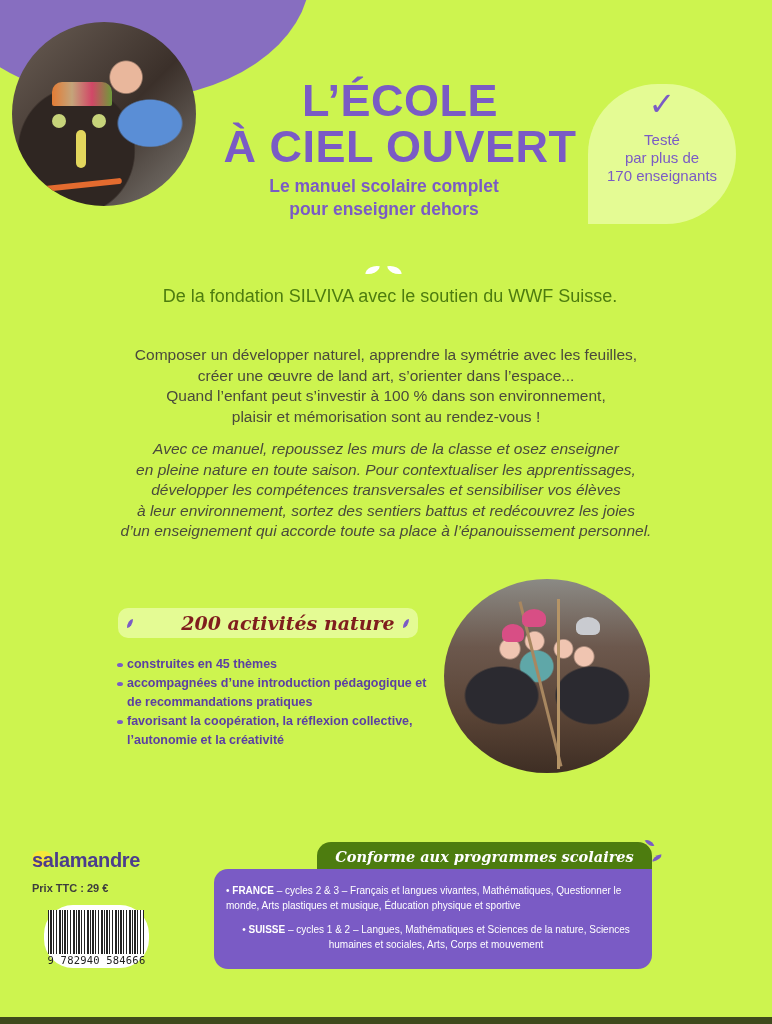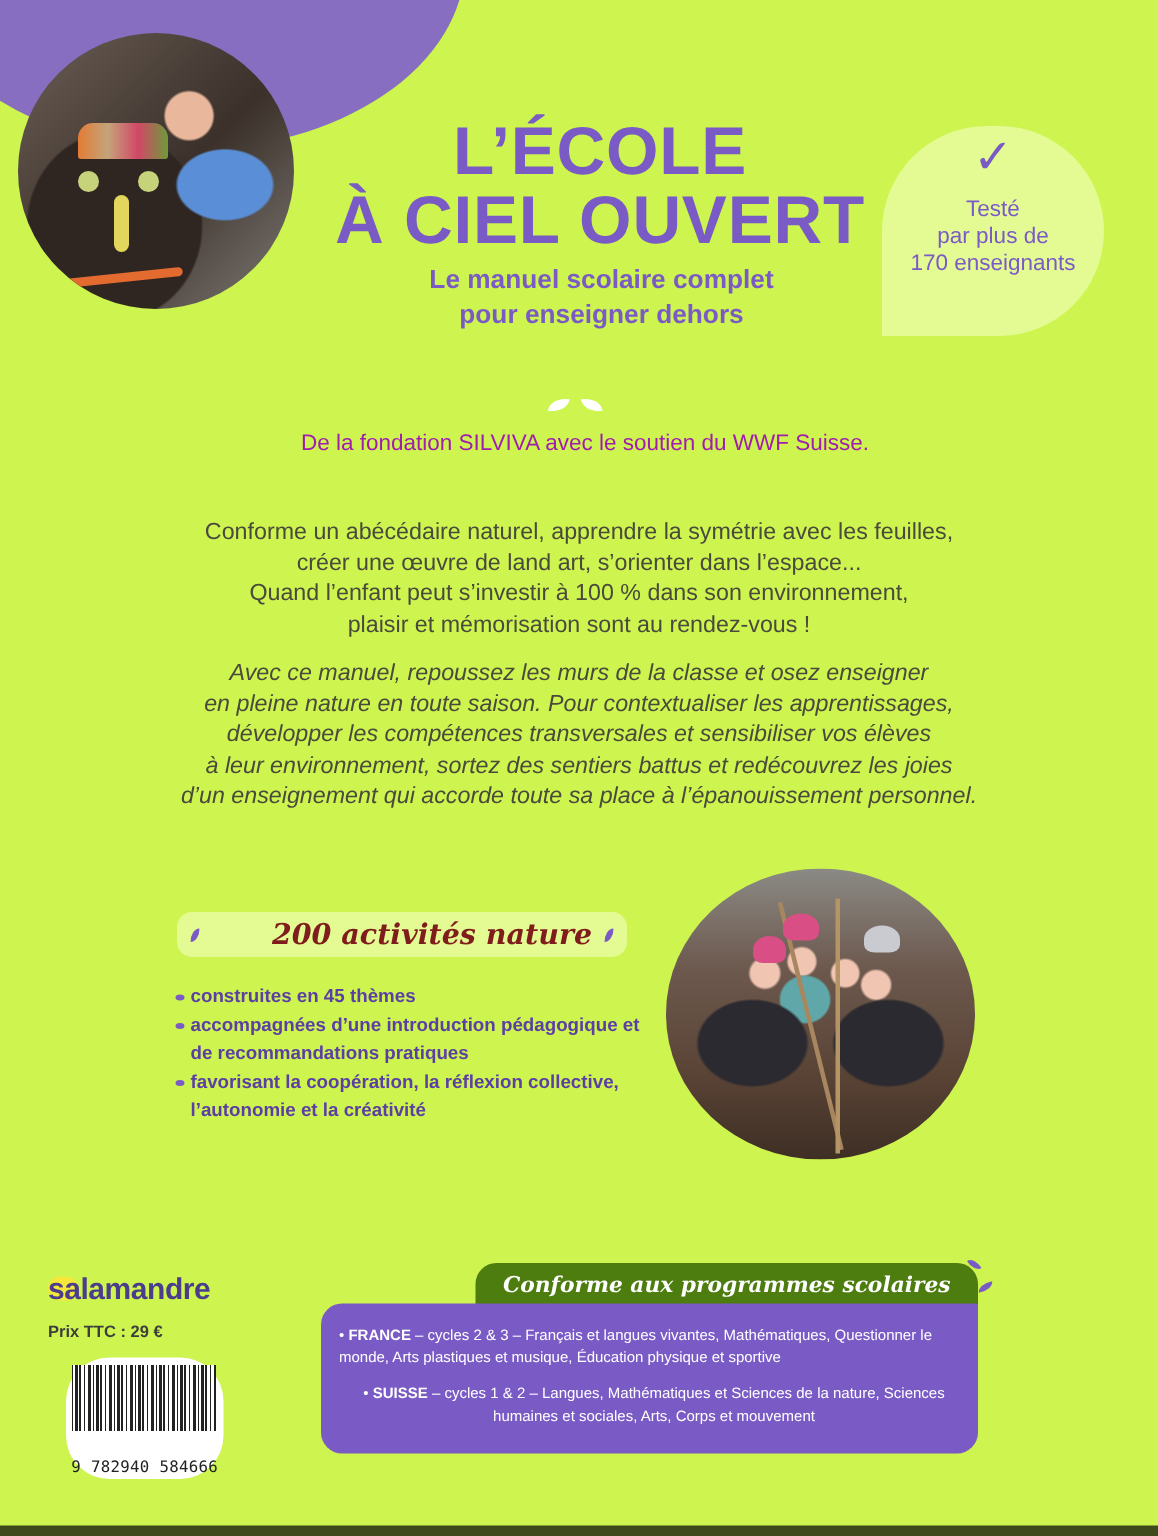--- a/index.html
+++ b/index.html
@@ -27,21 +27,21 @@
   .photo-top .veg3 { left: 64px; top: 108px; width: 10px; height: 38px; border-radius: 5px; background: #e2d65d; }
   .photo-top .veg4 { left: 30px; top: 160px; width: 80px; height: 6px; border-radius: 3px; background: #e36b2f; transform: rotate(-6deg); }
   .photo-top .veg5 { left: 40px; top: 60px; width: 60px; height: 24px; border-radius: 10px 10px 2px 2px; background: linear-gradient(90deg,#e37c35,#c4a47a,#d14767,#6f9a3a); }
 
   .title {
     left: 180px; top: 78px; width: 440px; text-align: center;
     color: #7a5bc5; font-weight: bold; font-size: 45px; line-height: 46px;
     letter-spacing: 0.5px;
   }
   .subtitle {
-    left: 201px; top: 175px; width: 400px; text-align: center;
+    left: 184px; top: 175px; width: 400px; text-align: center;
     color: #7a5bc5; font-weight: bold; font-size: 17.5px; line-height: 23px;
   }
   .badge {
     left: 588px; top: 84px; width: 148px; height: 140px;
     background: #e4fb94; border-radius: 74px 74px 74px 0;
   }
   .badge .check {
     position: absolute; left: 0; width: 100%; top: 4px; text-align: center;
     color: #7a5bc5; font-size: 32px; line-height: 32px;
   }
@@ -51,21 +51,21 @@
   }
   .leaves { left: 366px; top: 264px; width: 40px; height: 14px; }
   .leaf {
     position: absolute; width: 13px; height: 10px; background: #ffffff;
     border-radius: 0 100% 0 100%;
   }
   .leaf.l { left: 0; top: 1px; transform: rotate(10deg); border-radius: 100% 0 100% 0; }
   .leaf.r { left: 22px; top: 1px; transform: rotate(-10deg); }
   .foundation {
     left: 140px; top: 286px; width: 500px; text-align: center;
-    color: #a21caf; font-size: 15px; line-height: 20px;
+    color: #4d7c0f; font-size: 18px; line-height: 20px;
   }
   .para {
     left: 80px; width: 612px; text-align: center;
     color: #4a4a3c; font-size: 15.5px; line-height: 20.5px;
   }
   .para1 { top: 345px; }
   .para2 { top: 439px; font-style: italic; }
 
   .act-pill {
     left: 118px; top: 608px; width: 300px; height: 30px;
@@ -105,21 +105,21 @@
   .photo-kids .stick2 { left: 113px; top: 20px; width: 3px; height: 170px; background: #b59466; }
 
   .publisher {
     left: 32px; top: 849px; color: #4b3d8c; font-size: 20px; font-weight: bold; letter-spacing: -0.3px;
   }
   .publisher .hl {
     position: absolute; left: 0; top: 2px; width: 20px; height: 16px; background: #f5e83a; border-radius: 8px; z-index: -1;
   }
   .price { left: 32px; top: 882px; color: #3d3d3d; font-size: 11px; font-weight: bold; }
   .barcode-box {
-    left: 44px; top: 905px; width: 105px; height: 81px; background: #fff; border-radius: 29px;
+    left: 44px; top: 905px; width: 105px; height: 63px; background: #fff; border-radius: 29px;
   }
   .barcode-bars {
     position: absolute; left: 4px; top: 5px; width: 96px; height: 44px;
     background: repeating-linear-gradient(90deg,
       #222 0 1px, #fff 1px 2px, #222 2px 4px, #fff 4px 5px, #222 5px 6px, #fff 6px 8px,
       #222 8px 9px, #fff 9px 11px, #222 11px 13px, #fff 13px 14px);
   }
   .barcode-num {
     position: absolute; left: 0; width: 100%; bottom: 2px; text-align: center;
     font-family: "DejaVu Sans Mono", monospace; font-size: 10.5px; color: #222; letter-spacing: 0.2px;
@@ -182,21 +182,21 @@
 </div>
 
 <div class="abs leaves">
   <span class="leaf l"></span>
   <span class="leaf r"></span>
 </div>
 
 <div class="abs foundation">De la fondation SILVIVA avec le soutien du WWF Suisse.</div>
 
 <div class="abs para para1">
-  <div>Conforme un abécédaire naturel, apprendre la symétrie avec les feuilles,</div>
+  <div>Composer un développer naturel, apprendre la symétrie avec les feuilles,</div>
   <div>créer une œuvre de land art, s’orienter dans l’espace...</div>
   <div>Quand l’enfant peut s’investir à 100 % dans son environnement,</div>
   <div>plaisir et mémorisation sont au rendez-vous !</div>
 </div>
 
 <div class="abs para para2">
   <div>Avec ce manuel, repoussez les murs de la classe et osez enseigner</div>
   <div>en pleine nature en toute saison. Pour contextualiser les apprentissages,</div>
   <div>développer les compétences transversales et sensibiliser vos élèves</div>
   <div>à leur environnement, sortez des sentiers battus et redécouvrez les joies</div>

